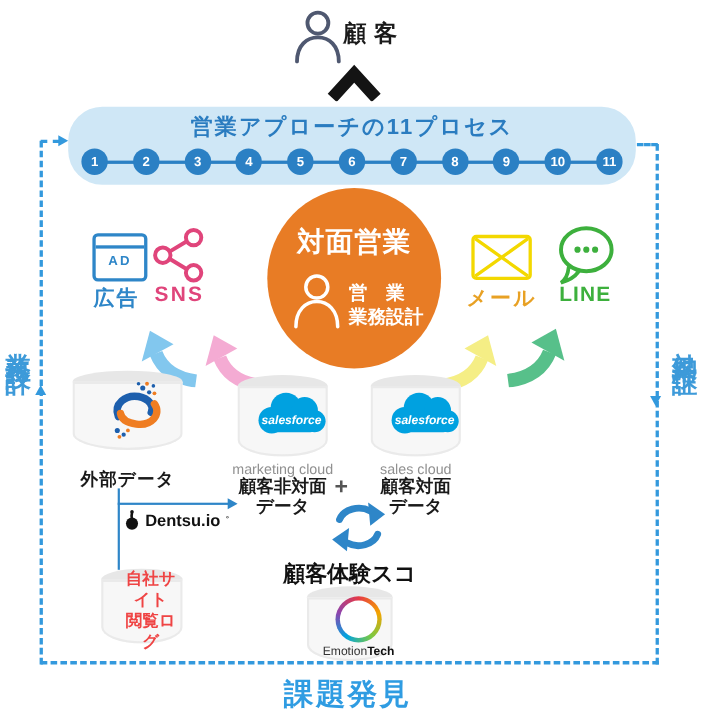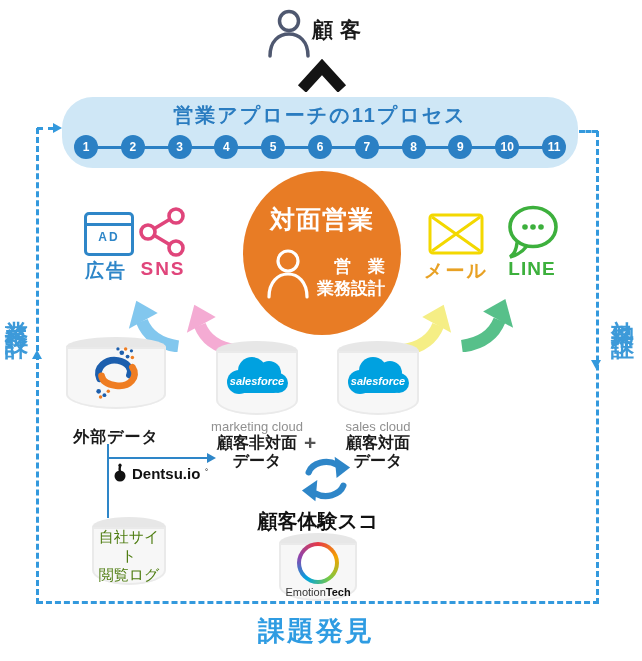--- a/index.html
+++ b/index.html
@@ -37,29 +37,29 @@
   
   .ad-box{left:84px;top:212px;width:44px;height:38px;border:3px solid #2e86c8;border-radius:5px;}
   .ad-bar{position:absolute;left:0;right:0;top:8px;height:0;border-top:3px solid #2e86c8;}
   .ad-text{position:absolute;left:0;right:0;top:15px;text-align:center;font-size:12px;font-weight:bold;
     color:#2e86c8;letter-spacing:2px;}
 
   
   .face-circle{left:243px;top:171px;width:158px;height:164px;border-radius:50%;background:#e87c25;}
   .face-title{position:absolute;left:0;right:0;top:32px;text-align:center;color:#fff;font-size:25px;
     font-weight:bold;letter-spacing:1px;}
-  .staff-text{position:absolute;left:74px;top:85px;color:#fff;font-size:17px;font-weight:bold;line-height:22px;text-align:right;}
+  .staff-text{position:absolute;left:74px;top:85px;color:#fff;font-size:17px;font-weight:bold;line-height:22px;}
 
   
   .cyl{position:absolute;z-index:2;}
   .cyl .cyl-top{position:absolute;left:0;right:0;top:0;height:20px;border-radius:50%;background:#e7e7e7;}
   .cyl .cyl-body{position:absolute;left:0;right:0;top:10px;bottom:0;background:#f7f7f7;
     border-radius:0 0 50% 50% / 0 0 15px 15px;box-shadow:inset 0 0 0 2px #eaeaea;}
   .cyl .cyl-inner{position:absolute;left:0;right:0;top:0;bottom:0;display:flex;flex-direction:column;
-    align-items:center;justify-content:center;}
+    align-items:center;justify-content:center;padding-left:16px;}
 
   .src-caption{text-align:center;font-size:13px;color:#909090;}
   .src-label{text-align:center;font-size:16px;font-weight:bold;color:#1a1a1a;line-height:18px;}
 
   .blue-line-v{width:0;border-left:2px solid #2e86c8;}
   .blue-line-h{height:0;border-top:2px solid #2e86c8;}
   .tri-right-solid{border-top:5px solid transparent;border-bottom:5px solid transparent;border-left:9px solid #2e86c8;}
 
   .dentsu-row{left:113px;top:463px;display:flex;align-items:center;gap:5px;}
   .dentsu-text{font-size:15px;font-weight:bold;color:#111;}
@@ -68,21 +68,21 @@
 
   .cx-title{left:250px;top:508px;width:136px;text-align:center;font-size:20px;font-weight:bold;color:#111;}
 
   .emo-ring{width:42px;height:42px;border-radius:50%;
     background:conic-gradient(#e63946,#f4a300,#7ac943,#00a3e0,#8e44ad,#e63946);
     display:flex;align-items:center;justify-content:center;}
   .emo-ring-inner{width:34px;height:34px;border-radius:50%;background:#fff;}
   .emo-text{font-size:11px;color:#333;margin-top:2px;}
   .emo-text b{color:#111;}
 
-  .sitelog-label{font-size:15px;font-weight:normal;color:#4d7c0f;line-height:19px;text-align:center;}
+  .sitelog-label{font-size:15px;font-weight:bold;color:#ef4444;line-height:19px;text-align:center;}
 
   .issue-label{left:258px;top:613px;width:128px;text-align:left;font-size:27px;font-weight:bold;
     color:#2f9ce2;letter-spacing:2px;}
 </style>
 </head>
 <body>
 
 <div id="stage">
 
   <svg class="abs" style="left:266px;top:8px" width="46" height="50" viewBox="0 0 46 50">

